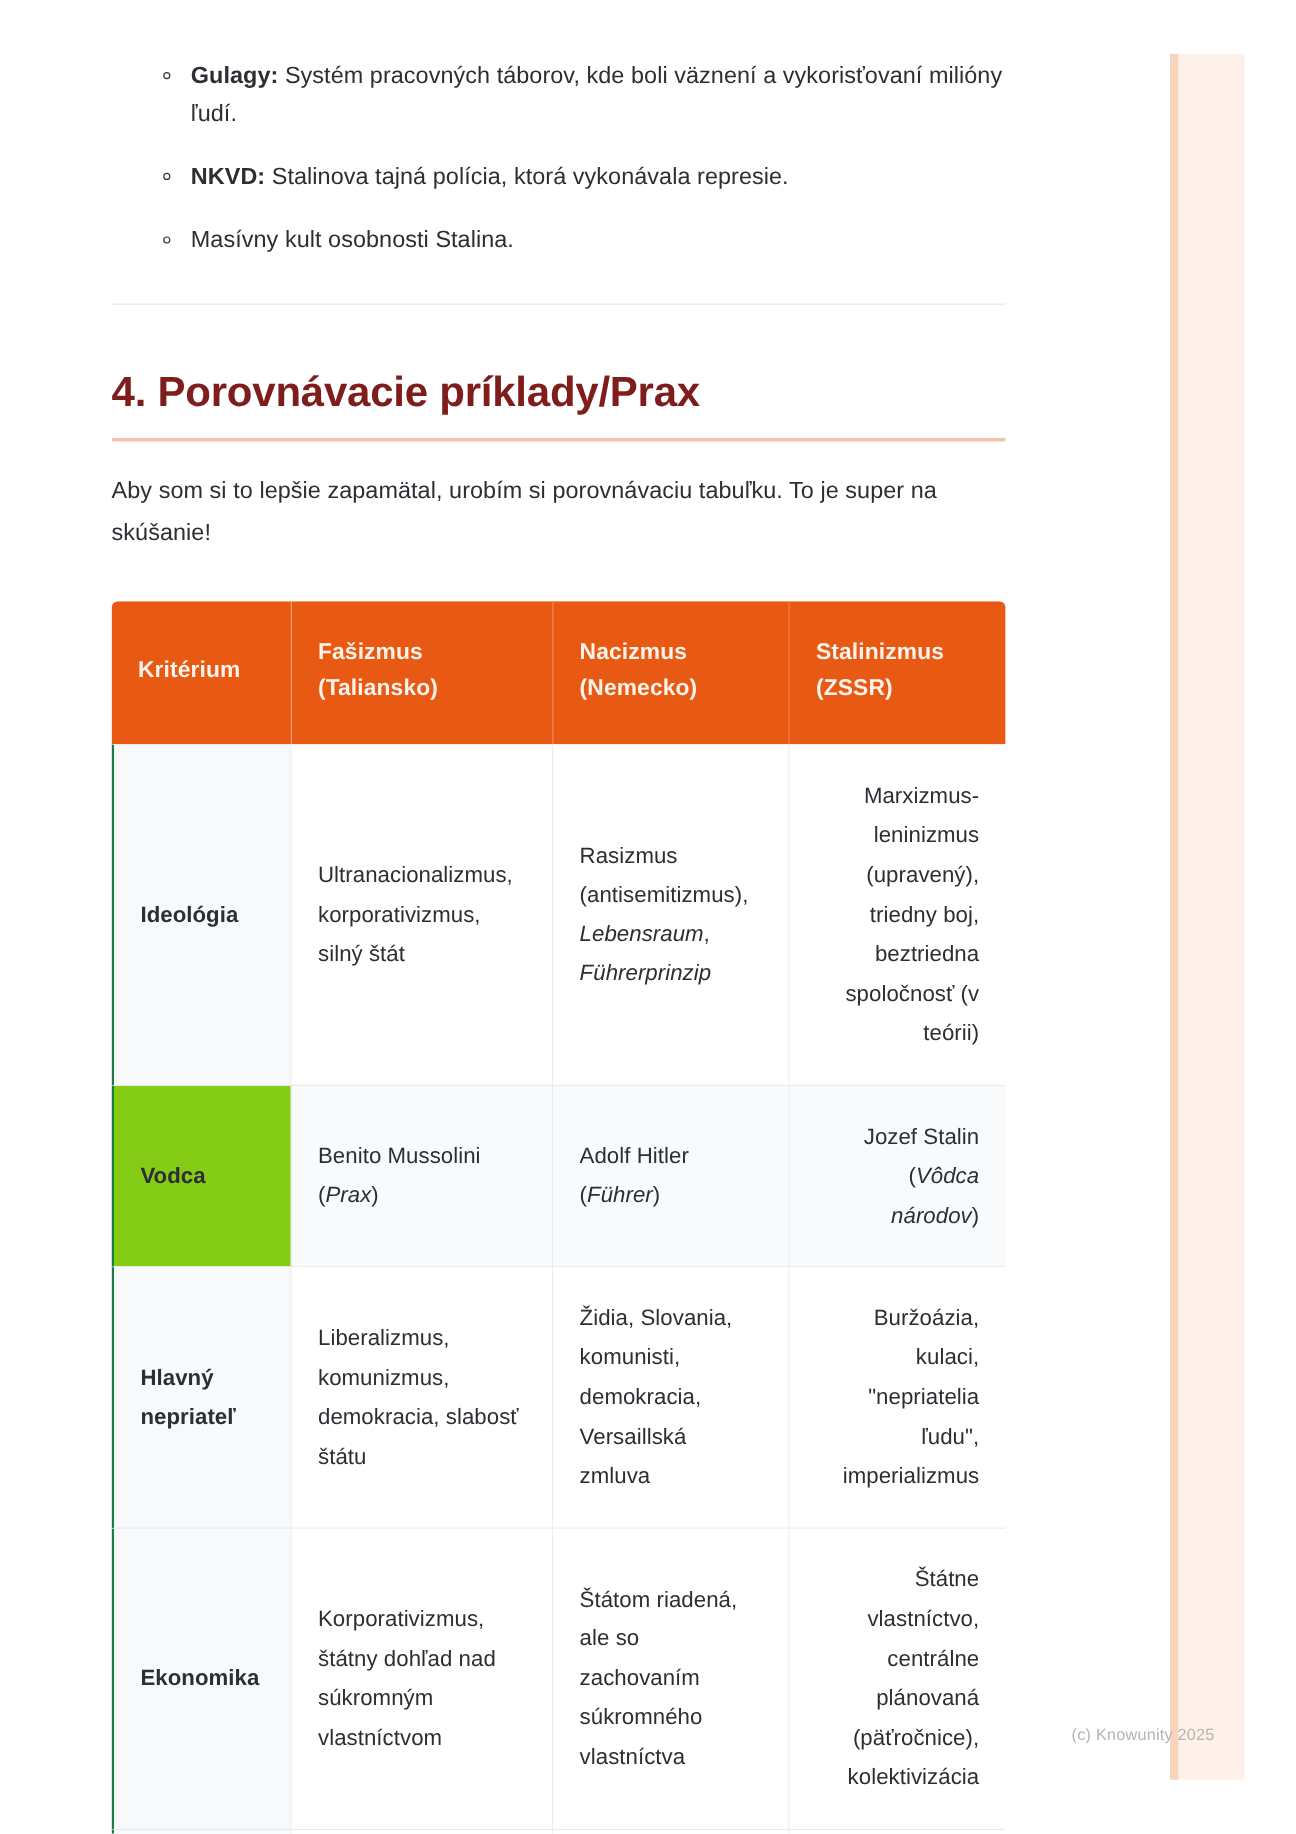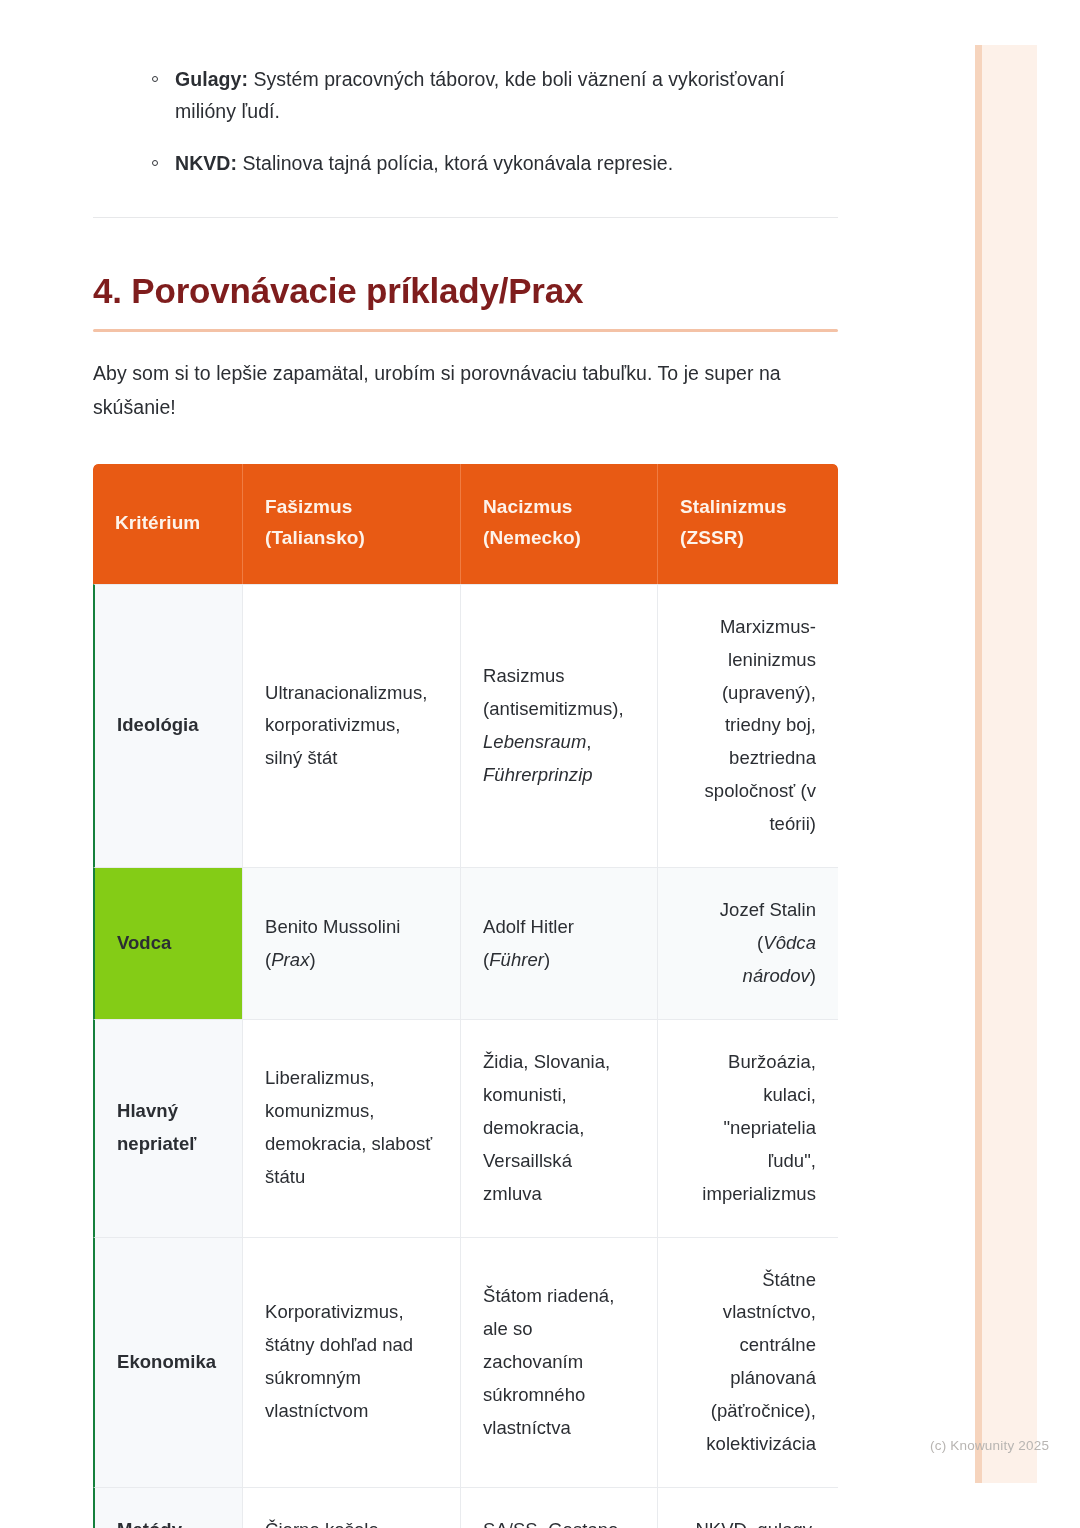--- a/index.html
+++ b/index.html
@@ -39,21 +39,21 @@
   #content {
     position: absolute;
     left: 93px;
     top: 0;
     width: 745px;
   }
 
   
   ul.outline {
     list-style: none;
-    margin: 16px;
+    margin: 0;
     padding: 0;
   }
   ul.outline > li {
     position: relative;
     padding-left: 66px;
     font-size: 19.5px;
     line-height: 1.62;
     letter-spacing: 0.05px;
     color: #2b2e33;
     margin-bottom: 21px;
@@ -154,21 +154,21 @@
     background: #f7f9fb;
     border-left: 2px solid #15803d;
   }
   table.compare tbody tr.tint td { background: #f8fafb; }
   table.compare tbody tr.tint td.rowhead { background: #84cc16; }
   table.compare em { font-style: italic; }
 
   
   #watermark {
     position: absolute;
-    left: 930px;
+    left: 893px;
     top: 1438px;
     font-size: 13.5px;
     color: #b8b5b2;
     letter-spacing: 0.2px;
     white-space: nowrap;
     z-index: 5;
   }
 </style>
 </head>
 <body>
@@ -179,20 +179,23 @@
 <div id="content">
 
   <div style="height:48px"></div>
 
   <ul class="outline">
     <li>
       <b>Gulagy:</b><span> Systém pracovných táborov, kde boli väznení a vykorisťovaní milióny ľudí.</span>
     </li>
     <li>
       <b>NKVD:</b><span> Stalinova tajná polícia, ktorá vykonávala represie.</span>
+    </li>
+    <li>
+      <span>Masívny kult osobnosti Stalina.</span>
     </li>
   </ul>
 
   <div style="height:16px"></div>
   <hr class="rule">
   <div style="height:52px"></div>
 
   <h2 class="section-title">4. Porovnávacie príklady/Prax</h2>
   <div class="title-underline"></div>
 

